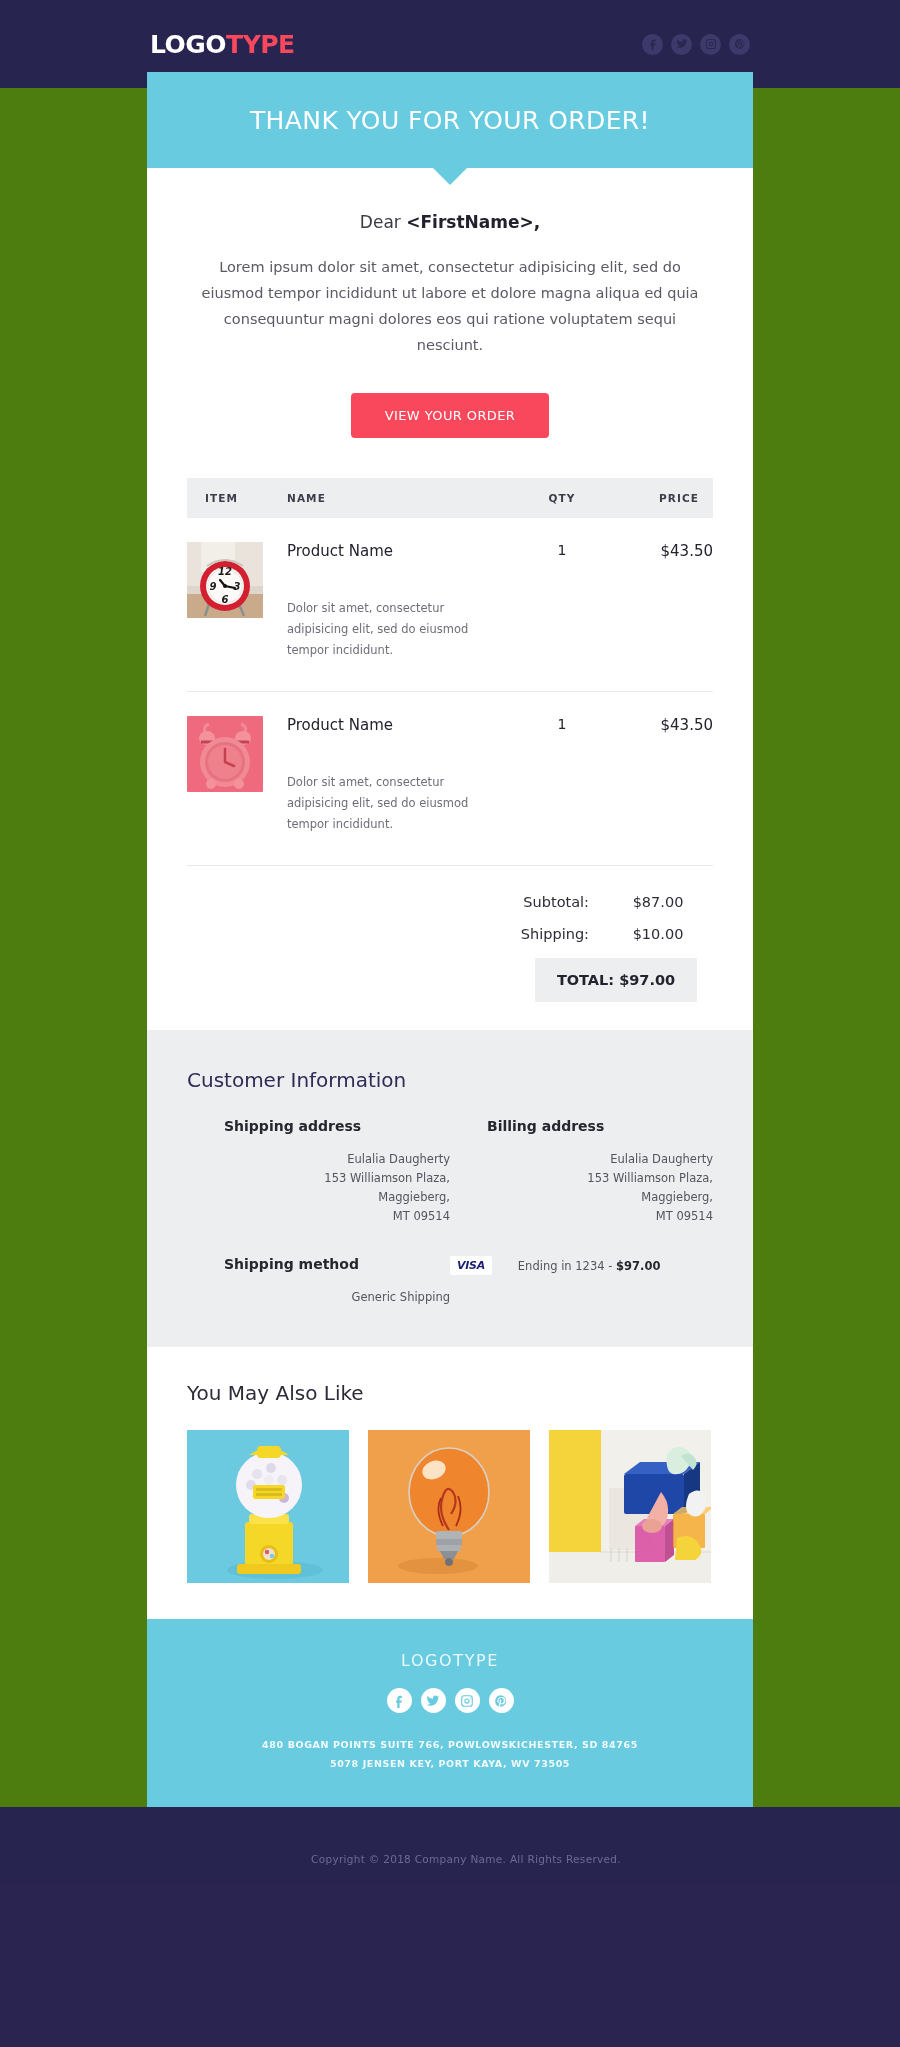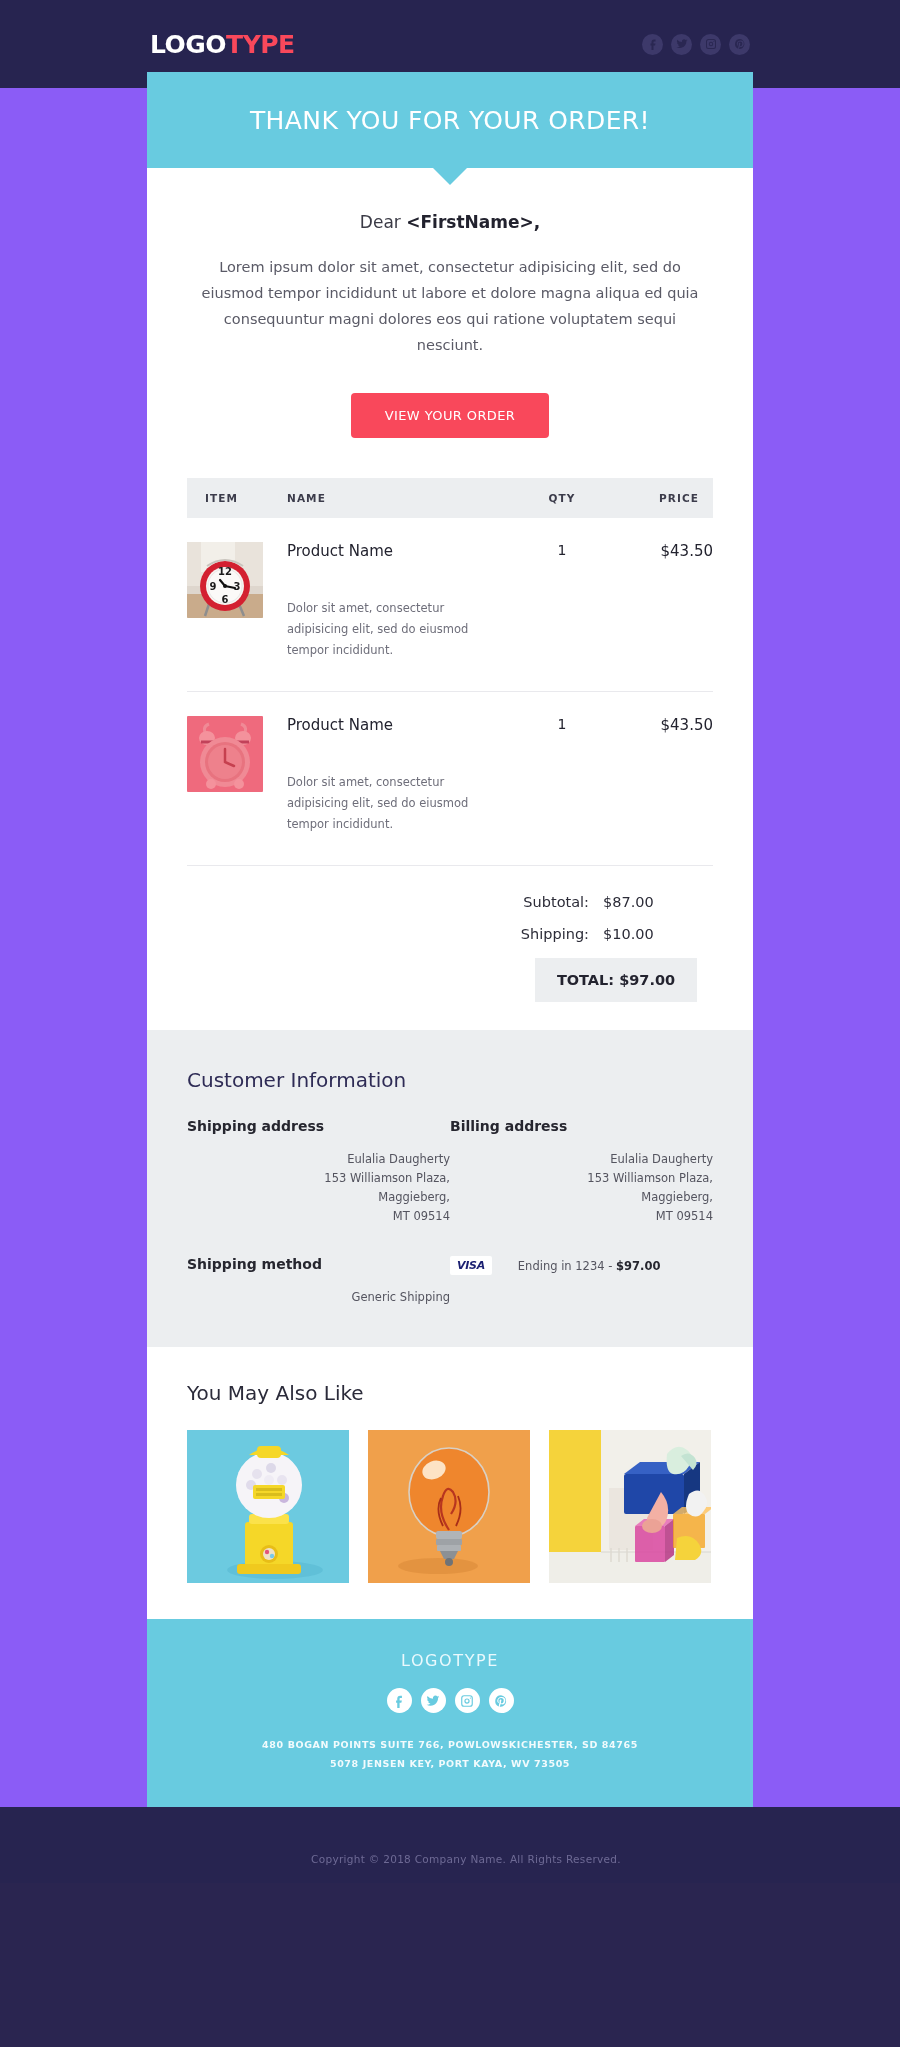--- a/index.html
+++ b/index.html
@@ -38,21 +38,21 @@
   .social-top { display: flex; gap: 8px; align-items: center; }
   .sicon {
     width: 21px; height: 21px; border-radius: 50%;
     background: #3d396a;
     display: flex; align-items: center; justify-content: center;
   }
   .sicon svg { width: 12px; height: 12px; fill: #2a2752; }
 
   
   .page {
-    background: #8b5cf6;
+    background: #4d7c0f;
     padding-bottom: 0;
   }
   .wrap {
     width: 606px;
     margin: 0 auto;
     position: relative;
   }
 
   
   .hero {
@@ -125,40 +125,40 @@
   th.c-item { width: 100px; padding-left: 18px !important; }
   th.c-name { width: 215px; }
   th.c-qty  { width: 120px; text-align: center !important; }
   th.c-price{ text-align: right !important; padding-right: 14px !important; }
 
   table.order tbody td {
     border-bottom: 1px solid #e9e9ed;
     padding: 24px 0 30px;
     vertical-align: top;
   }
-  td.cell-img { padding-left: 0; }
+  td.cell-img { padding-left: 0; font-style: italic; }
   .thumb {
     width: 76px; height: 76px;
     border-radius: 1px;
     overflow: hidden;
     display: block;
   }
   .pname { font-size: 15px; color: #23232f; padding-bottom: 14px; }
   .pdesc { font-size: 11.5px; color: #6e6e7a; line-height: 21px; margin-top: 24px; }
   td.cell-qty { text-align: center; font-size: 14px; color: #23232f; }
   td.cell-price { text-align: right; font-size: 15px; color: #23232f; padding-right: 14px; }
 
   
   .totals { padding-top: 28px; }
   .trow {
     display: flex; justify-content: flex-end; align-items: center;
     font-size: 14.5px; color: #2c2c38; margin-bottom: 16px;
   }
   .tlabel { width: 115px; text-align: right; padding-right: 14px; }
-  .tval { width: 110px; text-align: left; }
+  .tval { width: 110px; text-align: center; }
   .grand {
     background: #eceef0;
     margin-left: auto;
     width: 162px;
     text-align: center;
     padding: 14px 15px;
     font-size: 14.5px;
     font-weight: bold;
     color: #23232f;
     margin-top: 8px;
@@ -169,21 +169,21 @@
   .custinfo {
     background: #eceef0;
     padding: 38px 40px 40px;
   }
   .ci-title {
     font-size: 20px; color: #2e2b55; font-weight: normal;
     padding-bottom: 26px;
   }
   .ci-grid { display: flex; }
   .ci-col { width: 50%; }
-  .ci-h { font-size: 14px; font-weight: bold; color: #26262f; padding-bottom: 16px; }
+  .ci-h { font-size: 14px; font-weight: bold; color: #26262f; padding-bottom: 16px; margin-left: 37px; }
   .ci-line { font-size: 11.5px; color: #54545f; line-height: 19px; text-align: right; }
   .ci-block2 { padding-top: 30px; }
   .pay { display: flex; align-items: center; gap: 26px; }
   .visa {
     background: #ffffff;
     color: #1a1f71;
     font-style: italic;
     font-weight: bold;
     font-size: 11px;
     letter-spacing: -0.3px;

